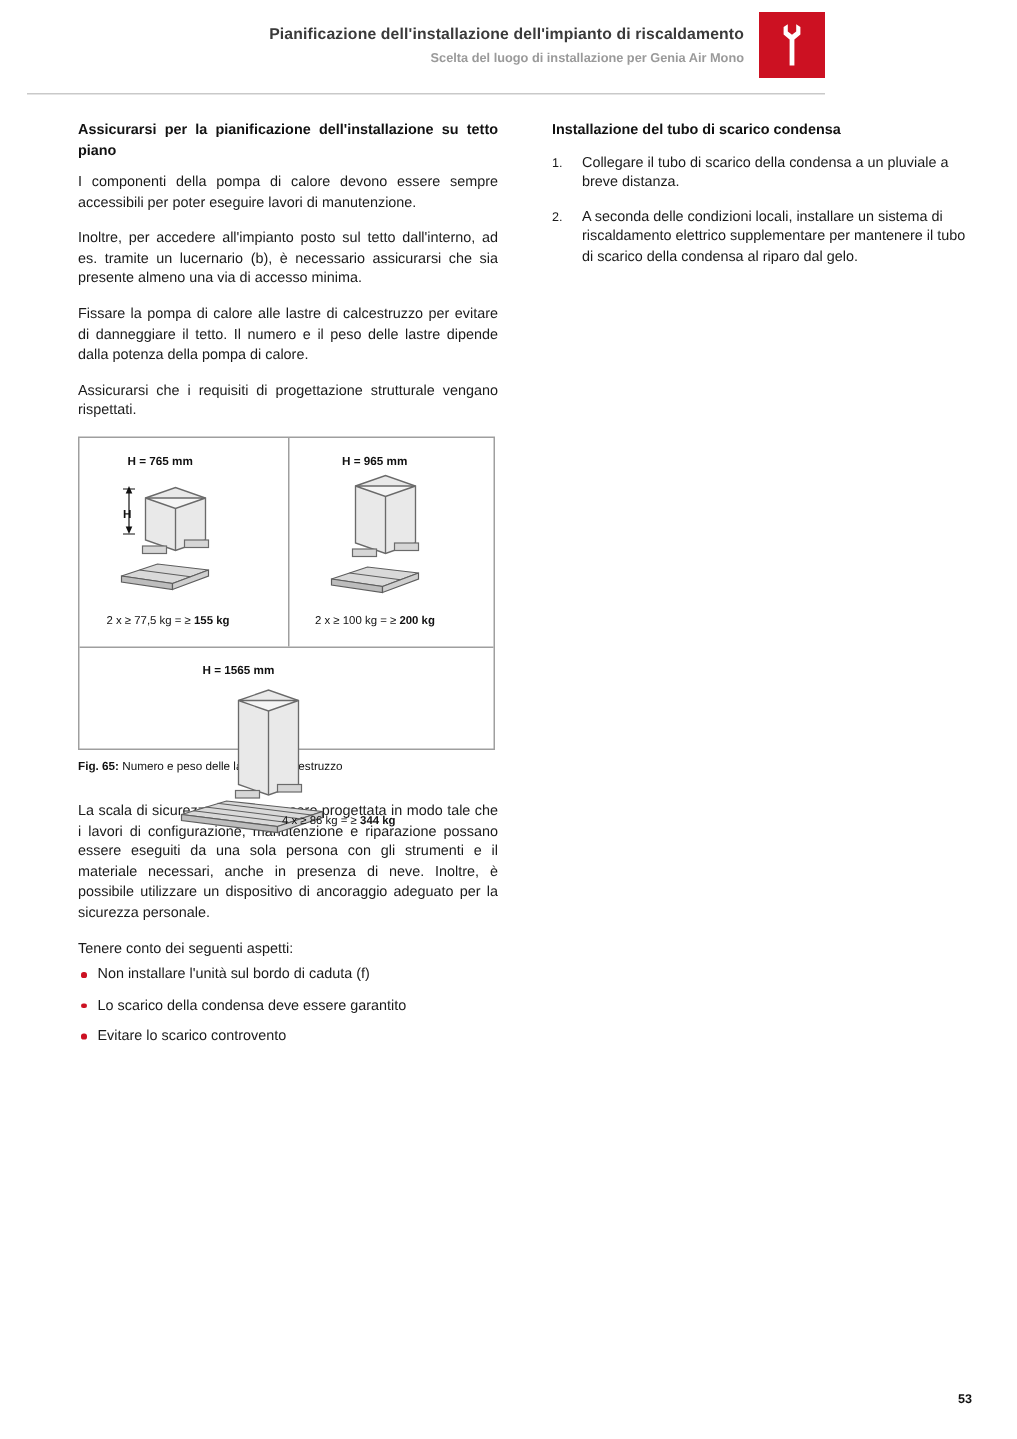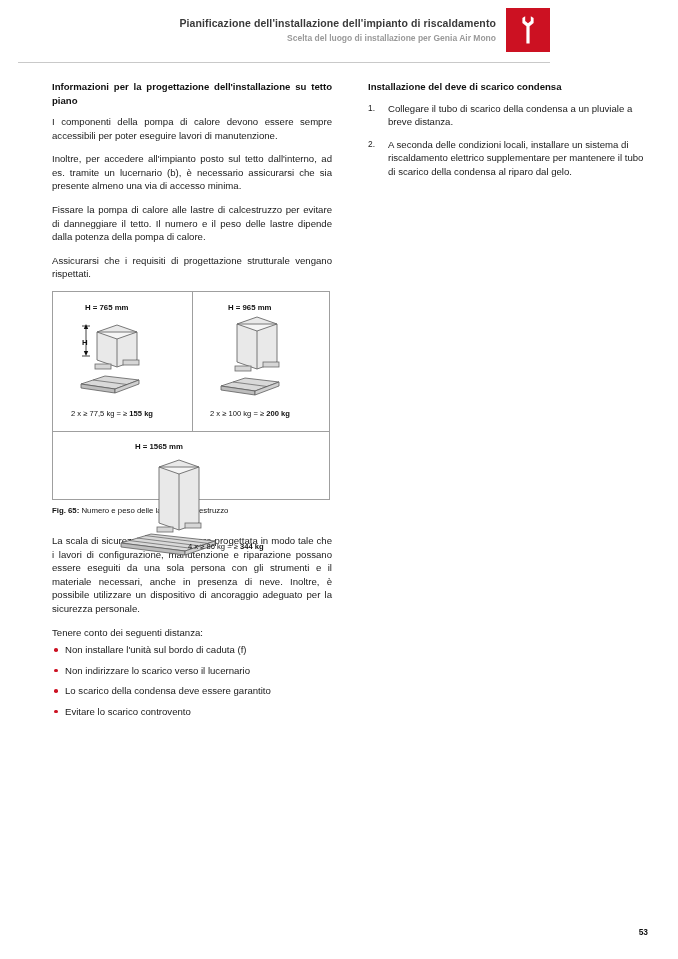--- a/index.html
+++ b/index.html
@@ -218,21 +218,21 @@
     </div>
     <div class="header-logo">
       <svg width="16" height="30" viewBox="0 0 16 30" aria-hidden="true">
         <path d="M5.2 1.2 L5.2 6.0 L8.0 8.2 L10.8 6.0 L10.8 1.2 L13.6 3.0 L13.6 8.0 L9.6 11.3 L9.6 28.6 L6.4 28.6 L6.4 11.3 L2.4 8.0 L2.4 3.0 Z" fill="#ffffff"></path>
       </svg>
     </div>
     <div class="header-rule"></div>
   </div>
 
   <div class="col-left">
-    <h2 class="section-title">Informazioni per la progettazione dell'installazione su tetto piano</h2>
+    <h2 class="section-title">Assicurarsi per la pianificazione dell'installazione su tetto piano</h2>
 
     <p class="body">I componenti della pompa di calore devono essere sempre accessibili per poter eseguire lavori di manutenzione.</p>
     <p class="body">Inoltre, per accedere all'impianto posto sul tetto dall'interno, ad es. tramite un lucernario (b), è necessario assicurarsi che sia presente almeno una via di accesso minima.</p>
     <p class="body">Fissare la pompa di calore alle lastre di calcestruzzo per evitare di danneggiare il tetto. Il numero e il peso delle lastre dipende dalla potenza della pompa di calore.</p>
     <p class="body">Assicurarsi che i requisiti di progettazione strutturale vengano rispettati.</p>
 
     <div class="figure-box">
       <div class="fig-divider-h"></div>
       <div class="fig-divider-v"></div>
 
@@ -293,32 +293,31 @@
     </div>
 
     <div class="fig-caption">
       <b>Fig. 65:</b>
       <span>Numero e peso delle lastre di calcestruzzo</span>
     </div>
 
     <div style="height:18px;"></div>
 
     <p class="body">La scala di sicurezza (c) deve essere progettata in modo tale che i lavori di configurazione, manutenzione e riparazione possano essere eseguiti da una sola persona con gli strumenti e il materiale necessari, anche in presenza di neve. Inoltre, è possibile utilizzare un dispositivo di ancoraggio adeguato per la sicurezza personale.</p>
-    <p class="body" style="margin-bottom:2px;">Tenere conto dei seguenti distanza:</p>
+    <p class="body" style="margin-bottom:2px;">Tenere conto dei seguenti aspetti:</p>
 
     <ul class="bullets">
       <li>Non installare l'unità sul bordo di caduta (f)</li>
-      <li>Non indirizzare lo scarico verso il lucernario</li>
       <li>Lo scarico della condensa deve essere garantito</li>
       <li>Evitare lo scarico controvento</li>
     </ul>
   </div>
 
   <div class="col-right">
-    <h2 class="section-title">Installazione del deve di scarico condensa</h2>
+    <h2 class="section-title">Installazione del tubo di scarico condensa</h2>
     <ol class="numlist">
       <li>
         <span class="num">1.</span>
         <span>Collegare il tubo di scarico della condensa a un pluviale a breve distanza.</span>
       </li>
       <li>
         <span class="num">2.</span>
         <span>A seconda delle condizioni locali, installare un sistema di riscaldamento elettrico supplementare per mantenere il tubo di scarico della condensa al riparo dal gelo.</span>
       </li>
     </ol>

